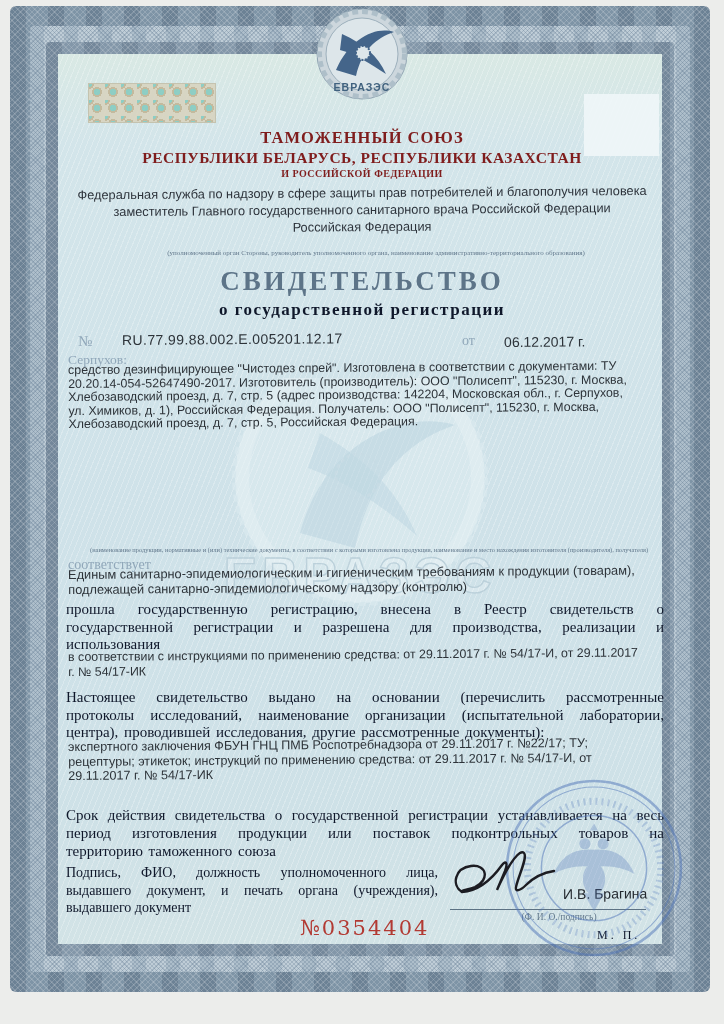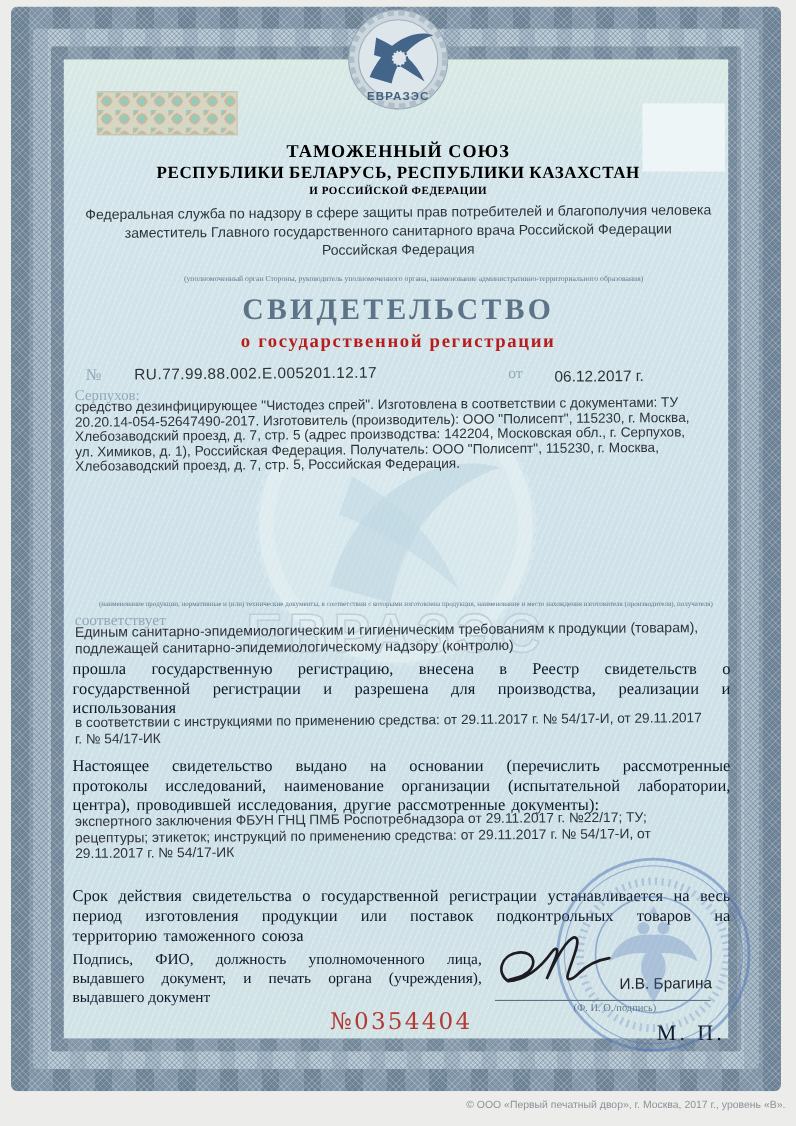--- a/index.html
+++ b/index.html
@@ -37,21 +37,21 @@
     background-blend-mode:normal;
     position:relative;
   }
   .paper::after { content:""; position:absolute; inset:0;
     background-image:repeating-linear-gradient(112deg, rgba(255,255,255,.25) 0 1px, transparent 1px 5px);
     pointer-events:none; }
 
   
   .abs { position:absolute; }
   .serifblue { font-family:"Liberation Serif", serif; color:#0f172a; }
-  .headserif { font-family:"Liberation Serif", serif; color:#000000; font-weight:bold; }
+  .headserif { font-family:"Liberation Serif", serif; color:#7f1d1d; font-weight:bold; }
   .typed { font-family:"Liberation Sans", sans-serif; color:#2d3339; transform:rotate(-0.45deg); transform-origin:0 0; }
   .faded { font-family:"Liberation Serif", serif; color:#90a7b9; }
   .lines div { white-space:nowrap; }
   .just div { text-align-last:justify; }
   .just div:last-child { text-align-last:left; }
   .center { text-align:center; width:100%; left:0; }
   .caption { font-family:Liberation Serif, serif; color:#62788c;padding-left:28px; }
 
   
   .medallion { left:316px; top:8px; width:92px; height:92px; z-index:6; }
@@ -104,21 +104,21 @@
     <div class="abs center headserif" style="top:149px; font-size:15.5px; letter-spacing:.5px;">РЕСПУБЛИКИ БЕЛАРУСЬ, РЕСПУБЛИКИ КАЗАХСТАН</div>
     <div class="abs center headserif" style="top:168px; font-size:10px; letter-spacing:.5px;">И РОССИЙСКОЙ ФЕДЕРАЦИИ</div>
 
     <div class="abs center typed" style="top:188px; font-size:12.8px; color:#2e343c;">Федеральная служба по надзору в сфере защиты прав потребителей и благополучия человека</div>
     <div class="abs center typed" style="top:205px; font-size:12.8px; color:#2e343c;">заместитель Главного государственного санитарного врача Российской Федерации</div>
     <div class="abs center typed" style="top:222px; font-size:12.8px; color:#2e343c;">Российская Федерация</div>
 
     <div class="abs center caption" style="top:249px; font-size:7px;">(уполномоченный орган Стороны, руководитель уполномоченного органа, наименование административно-территориального образования)</div>
 
     <div class="abs center headserif" style="top:266px; font-size:27px; letter-spacing:3px; color:#5d7488;">СВИДЕТЕЛЬСТВО</div>
-    <div class="abs center headserif" style="top:300px; font-size:17px; letter-spacing:1.5px; color:#b91c1c;">о государственной регистрации</div>
+    <div class="abs center headserif" style="top:300px; font-size:17px; letter-spacing:1.5px; color:#0f172a;">о государственной регистрации</div>
 
     <div class="abs faded" style="left:78px; top:333px; font-size:15px;">№</div>
     <div class="abs typed" style="left:122px; top:332px; font-size:14px; letter-spacing:.4px;">RU.77.99.88.002.E.005201.12.17</div>
     <div class="abs faded" style="left:462px; top:333px; font-size:14px;">от</div>
     <div class="abs typed" style="left:504px; top:334px; font-size:14px;">06.12.2017 г.</div>
 
     <div class="abs faded" style="left:68px; top:352px; font-size:13.5px;">Серпухов:</div>
     <div class="abs typed lines" style="left:68px; top:364px; width:602px; font-size:12.4px; line-height:13.6px;">
         <div>средство дезинфицирующее "Чистодез спрей". Изготовлена в соответствии с документами: ТУ</div>
         <div>20.20.14-054-52647490-2017. Изготовитель (производитель): ООО "Полисепт", 115230, г. Москва,</div>
@@ -167,21 +167,21 @@
         <div>Подпись, ФИО, должность уполномоченного лица,</div>
         <div>выдавшего документ, и печать органа (учреждения),</div>
         <div>выдавшего документ</div>
       </div>
 
     <div class="abs typed" style="left:563px; top:886px; font-size:14px; color:#23282e;">И.В. Брагина</div>
     <div class="abs" style="left:450px; top:909px; width:196px; border-top:1px solid #5c7183;"></div>
     <div class="abs caption" style="left:452px; top:912px; width:186px; text-align:center; font-size:9.5px;">(Ф. И. О./подпись)</div>
 
     <div class="abs red-serial" style="left:300px; top:916px; font-size:21px;">№0354404</div>
-    <div class="abs serifblue" style="left:597px; top:928px; font-size:20px; letter-spacing:3px;">М. П.</div>
+    <div class="abs serifblue" style="left:597px; top:928px; font-size:12px; letter-spacing:3px;">М. П.</div>
   </div>
 
   <svg class="abs medallion" viewBox="0 0 92 92">
     <circle cx="46" cy="46" r="45" fill="#cdd7dd" stroke="#8fa3b1" stroke-width="1"></circle>
     <circle cx="46" cy="46" r="42.5" fill="none" stroke="#aebfc9" stroke-width="5" stroke-dasharray="6 4"></circle>
     <circle cx="46" cy="46" r="36" fill="#dde6ea" stroke="#9db0bc" stroke-width="1"></circle>
     <path d="M20,62 C34,30 60,18 78,24 C60,30 46,42 40,68 Z" fill="#44658a"></path>
     <path d="M26,26 C48,36 62,48 70,66 C54,56 40,46 24,42 Z" fill="#44658a"></path>
     <circle cx="47" cy="45" r="7" fill="#dde6ea" stroke="#44658a" stroke-width="2" stroke-dasharray="2 1.5"></circle>
     <text x="46" y="83" text-anchor="middle" font-family="Liberation Sans, sans-serif" font-weight="bold" font-size="10.5" letter-spacing="1" fill="#41627f">ЕВРАЗЭС</text>
@@ -206,15 +206,14 @@
       <ellipse cx="89" cy="100" rx="11" ry="16"></ellipse>
       <path d="M79,114 L89,132 L99,114 Z"></path>
       <path d="M85,52 l4,-7 4,7 Z"></path>
     </g>
   </svg>
 
   <svg class="abs signature" viewBox="0 0 125 72">
     <path d="M16,50 C5,43 9,26 25,24 C41,22 44,38 29,45 C21,48 13,49 16,50 C32,49 46,37 56,23 C60,18 62,21 59,29 L51,48 C64,19 74,7 78,11 C82,15 72,35 70,45 C69,50 74,49 80,43 C86,37 95,31 108,29" fill="none" stroke="#1c1c22" stroke-width="2.4" stroke-linecap="round"></path>
   </svg>
 
-  <div class="abs footer-credit" style="right:10px; top:999px;">© ООО «Первый печатный двор»,  г. Москва,  2017 г., уровень «В».</div>
 
 </div>
 
 </body></html>

